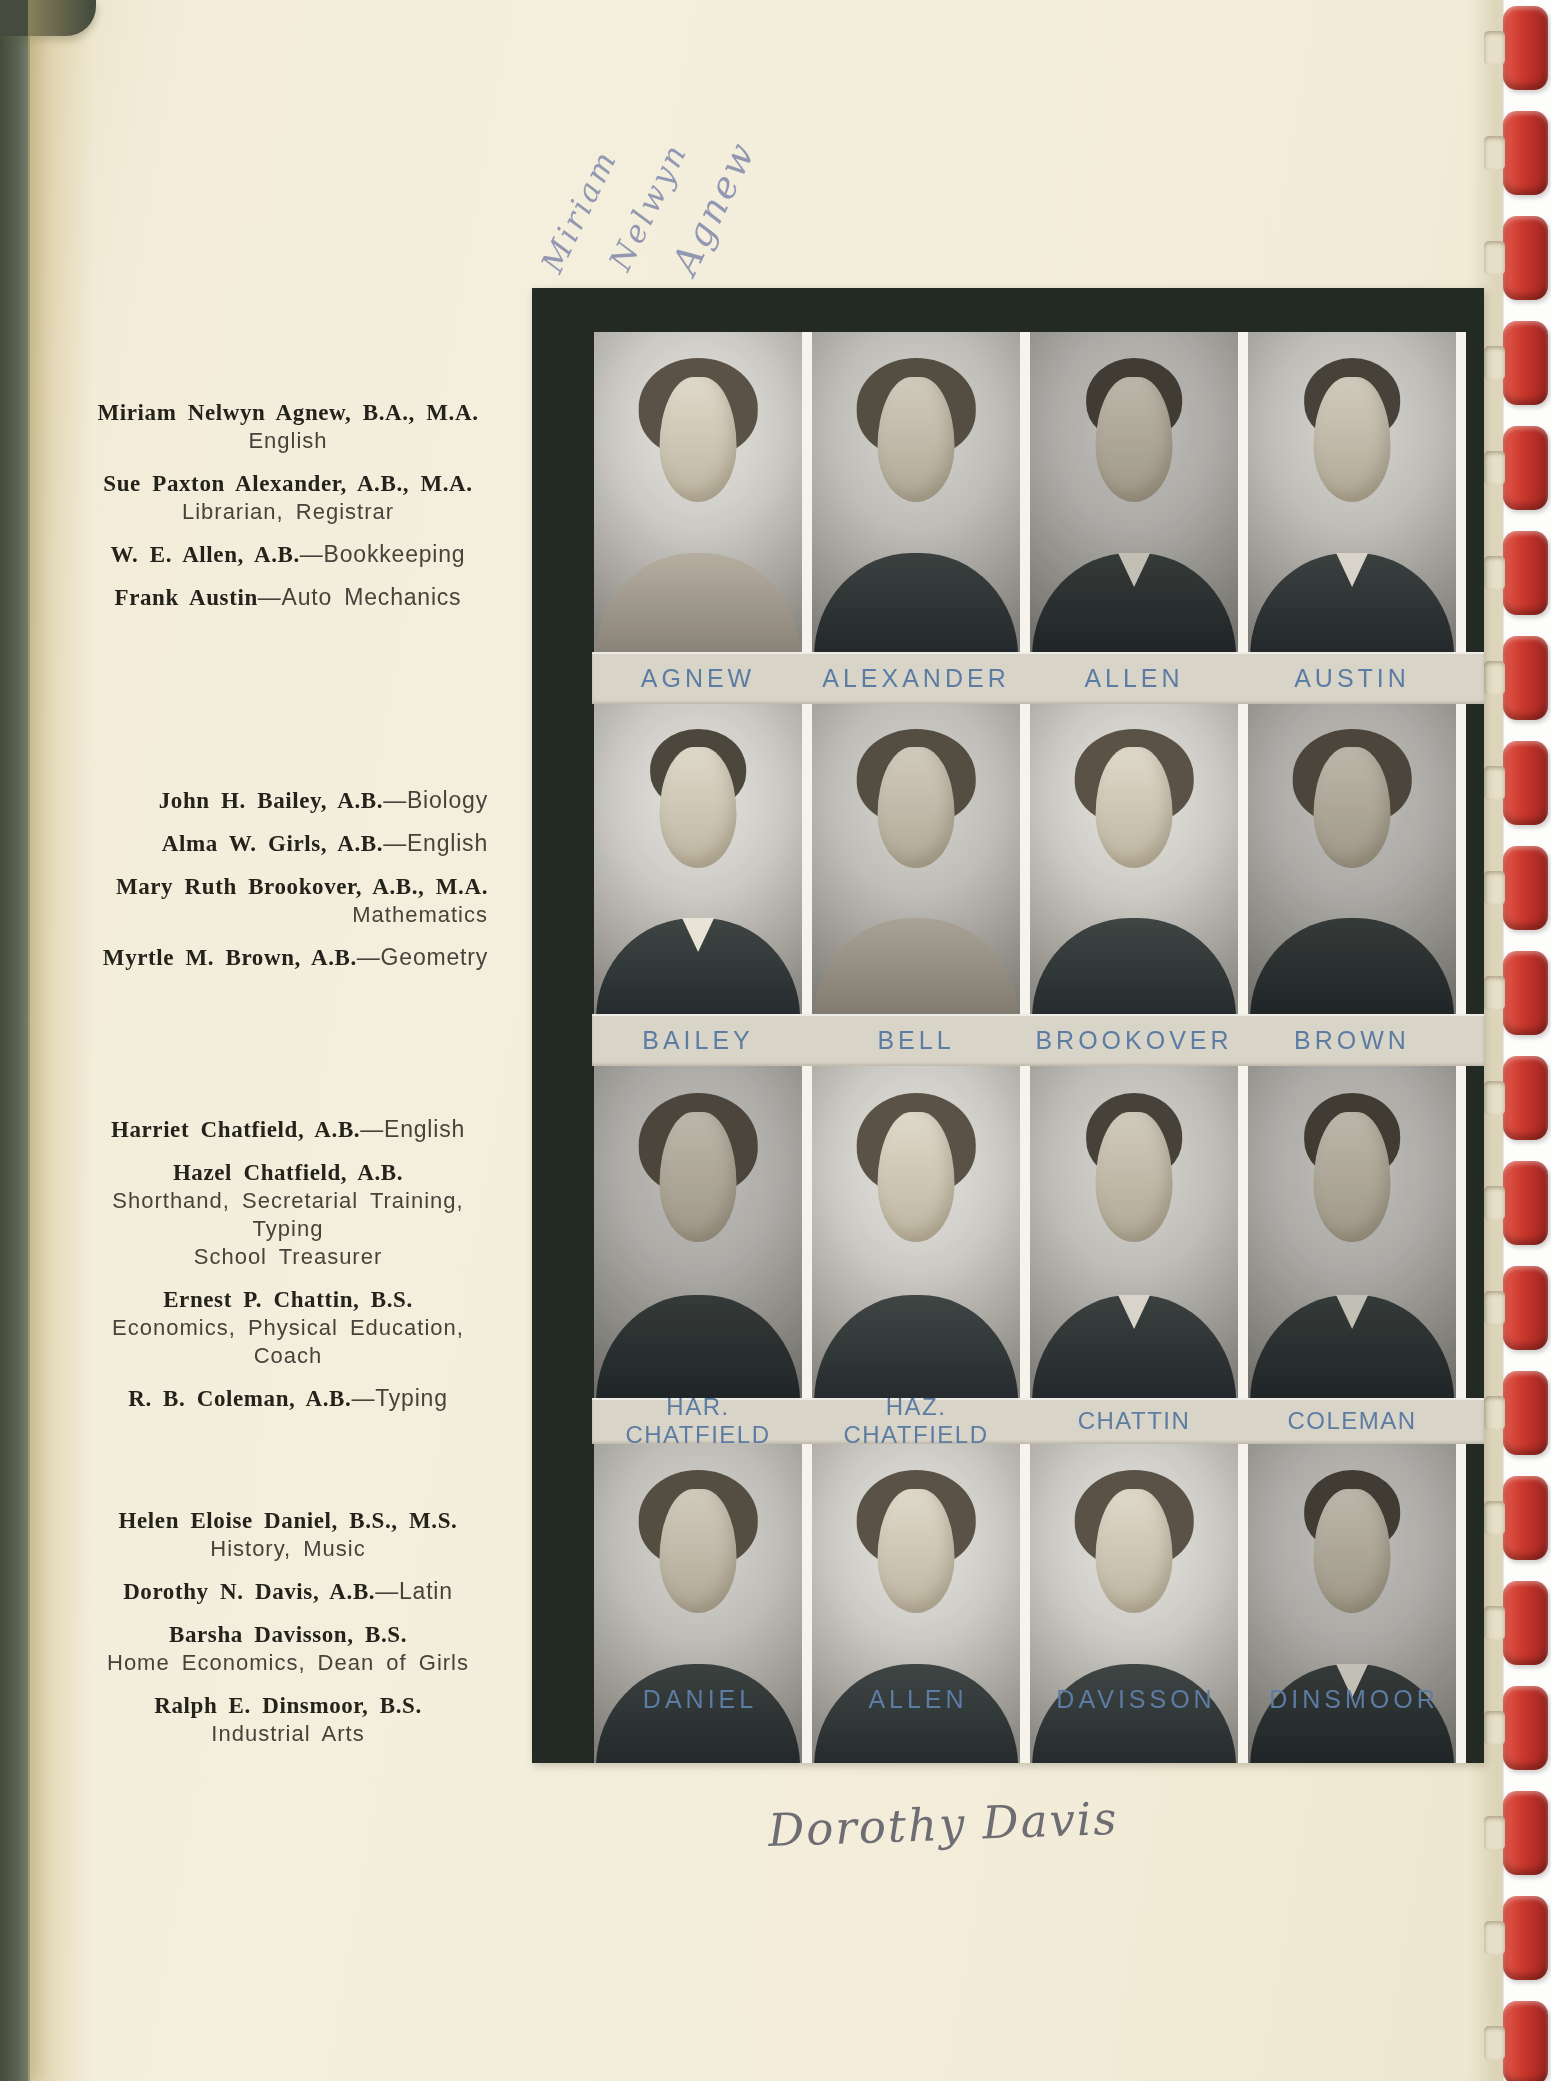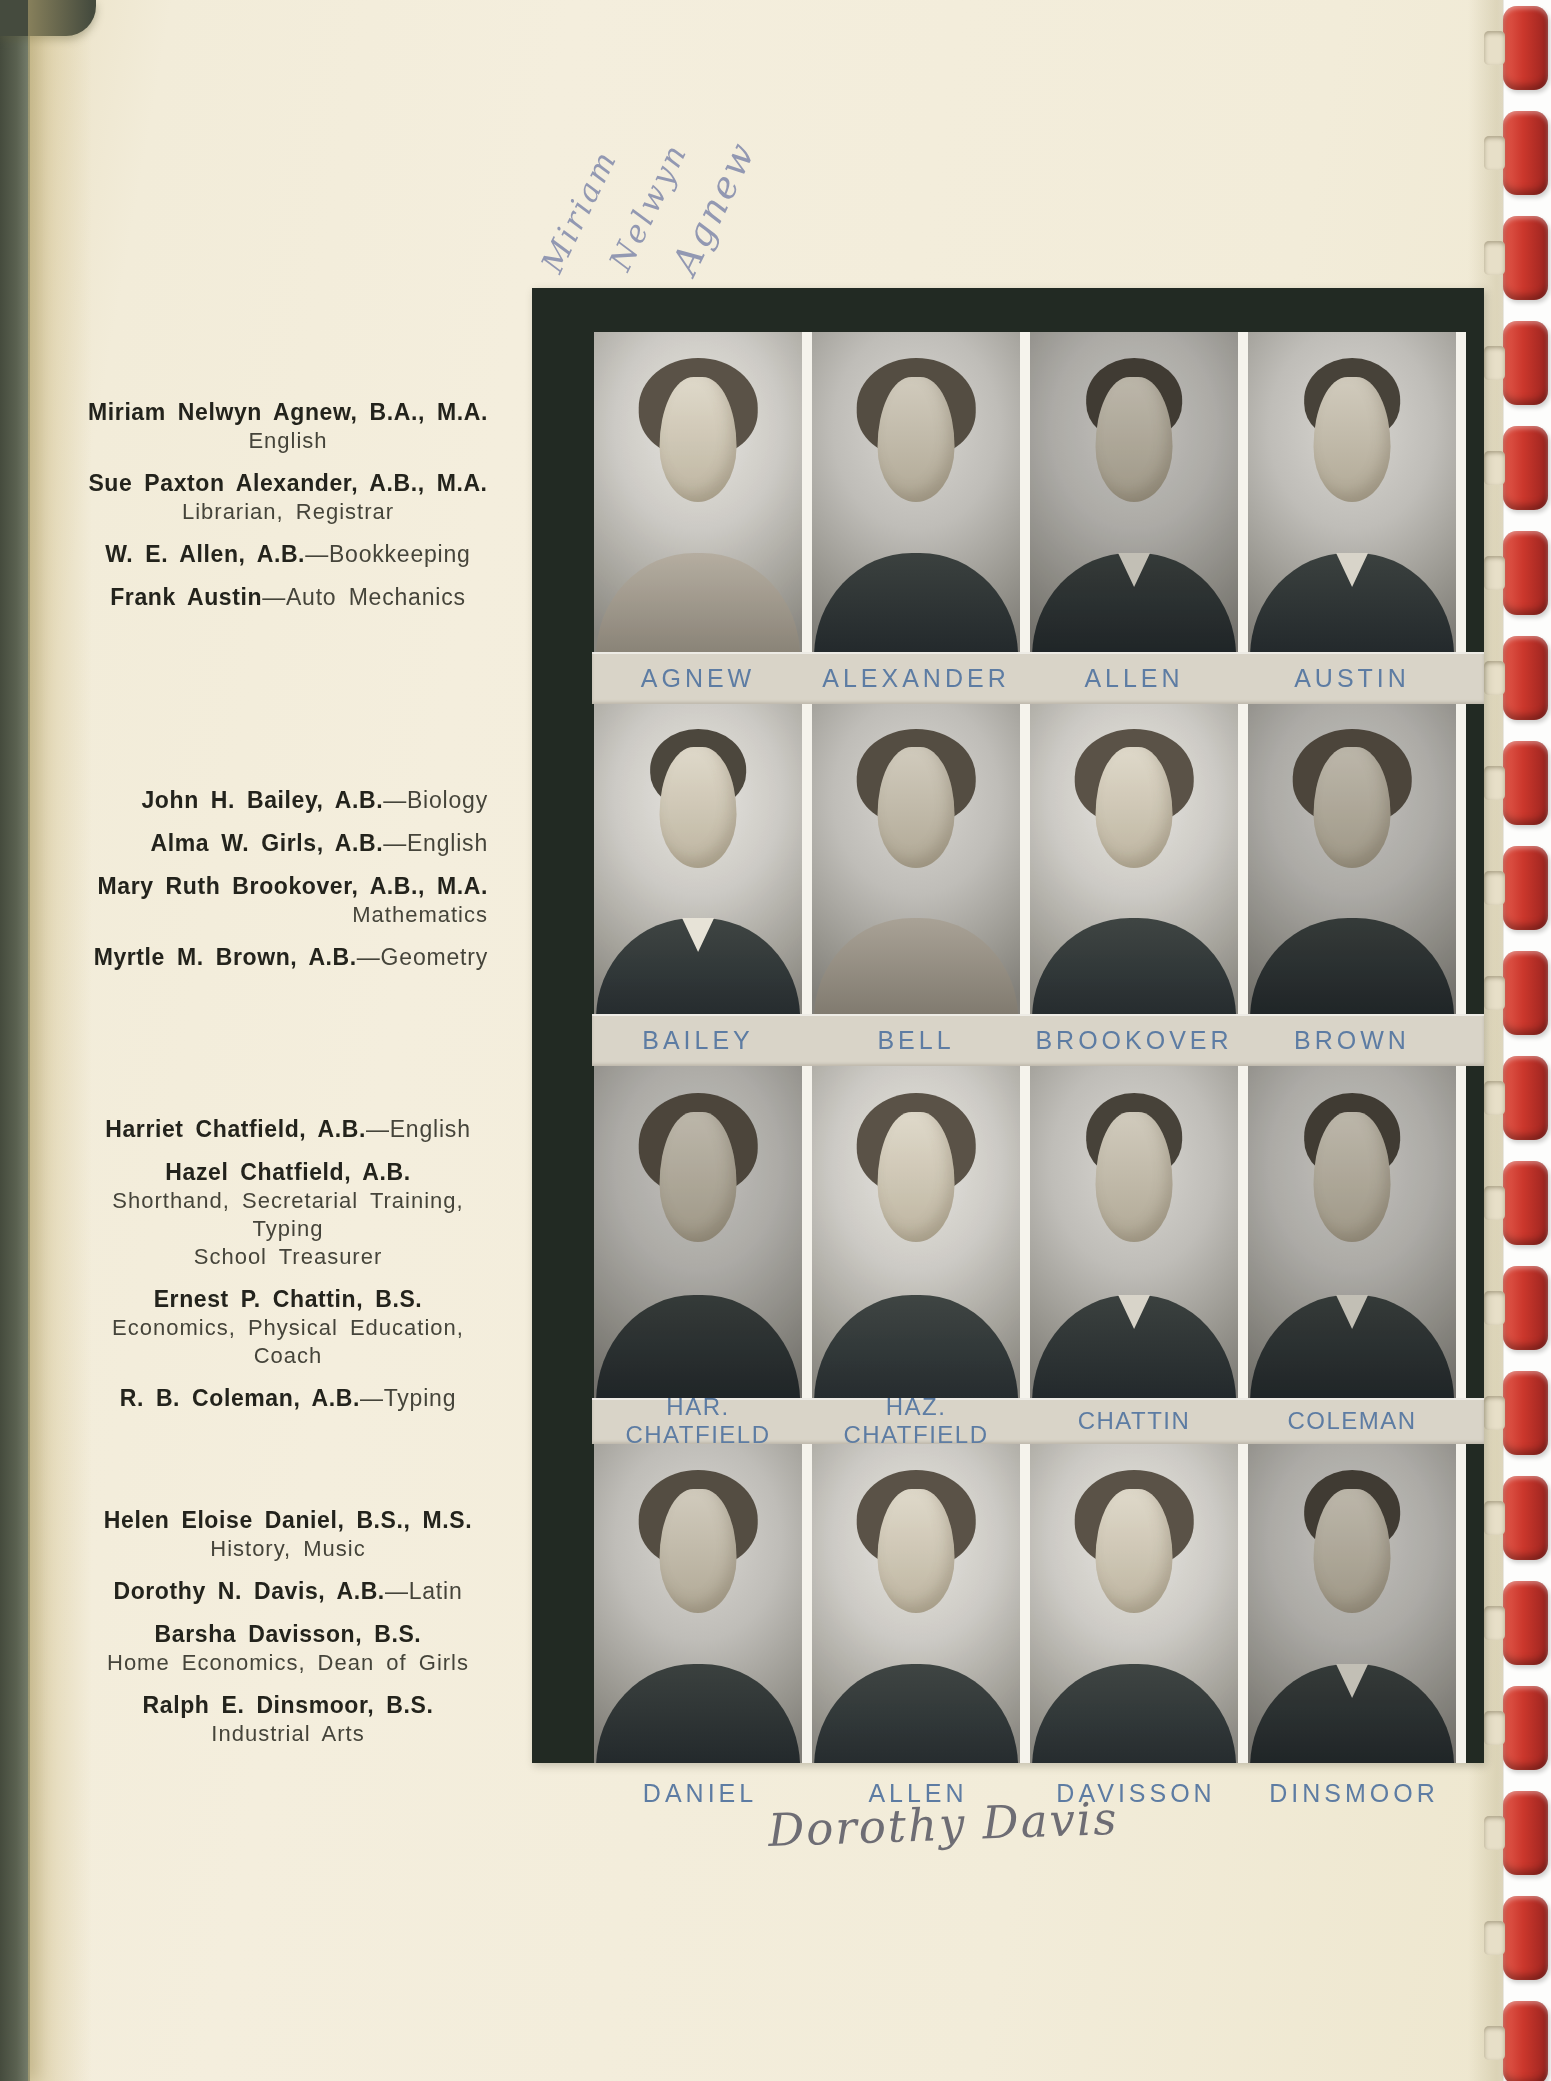--- a/index.html
+++ b/index.html
@@ -24,21 +24,21 @@
   .coil { position:absolute; left:1503px; width:45px; height:84px; border-radius:14px;
           background:linear-gradient(90deg,#e25a4c,#cb372c 45%,#9a241f);
           box-shadow: inset 0 3px 4px rgba(255,255,255,.35), inset 0 -5px 7px rgba(0,0,0,.3), 2px 3px 4px rgba(0,0,0,.18); }
   .coil::before { content:''; position:absolute; left:-19px; top:25px; width:21px; height:34px;
           background:#e7dfc8; border-radius:5px; box-shadow: inset 0 2px 4px rgba(120,110,80,.55); }
 
   
   .text-block { position:absolute; left:88px; width:400px; text-align:center; }
   .tb1{top:398px;} .tb2{top:786px;text-align:right;} .tb3{top:1115px;} .tb4{top:1506px;}
   .entry { margin:0 0 14px 0; font-size:23px; line-height:29px; }
-  .entry .bold { font-weight:bold; color:#23231c; letter-spacing:.6px; word-spacing:5px; }
+  .entry .bold { font-weight:bold; color:#23231c; letter-spacing:.6px; word-spacing:5px;font-family:Liberation Serif, serif; }
   .entry .light { font-weight:normal; color:#45443a; letter-spacing:.8px; word-spacing:5px; }
   .entry .sub { font-size:22px; line-height:28px; color:#45443a; letter-spacing:1px; word-spacing:5px; }
   .entry .sub:empty, .entry .light:empty { display:none; }
 
   
   .photo-block { position:absolute; left:532px; top:288px; width:952px; height:1475px;
                  background:var(--dark-block,#222a23); box-shadow:2px 3px 8px rgba(60,60,40,.25); }
   .photo-row { position:absolute; left:62px; width:872px; background:#f5f3ec; }
   .r1{top:44px;height:320px;} .r2{top:416px;height:310px;} .r3{top:778px;height:332px;} .r4{top:1156px;height:319px;}
   .photo { position:absolute; top:0; bottom:0; width:208px; overflow:hidden;
@@ -63,21 +63,21 @@
   
   .strip { position:absolute; left:60px; width:892px; background:var(--strip-gray,#d9d4c8);
            box-shadow: inset 0 2px 0 rgba(255,255,255,.55), inset 0 -2px 3px rgba(110,105,90,.25); }
   .s1{top:364px;height:52px;} .s2{top:726px;height:52px;} .s3{top:1110px;height:46px;}
   .lbl { position:absolute; top:50%; transform:translateY(-50%); width:208px; text-align:center;
          font-size:25px; letter-spacing:4px; color:var(--label-blue,#5d7ca3); }
   .l1{left:2px;} .l2{left:220px;} .l3{left:438px;} .l4{left:656px;}
   .s3 .lbl { letter-spacing:1.5px; font-size:24px; }
 
   
-  .row4-labels { position:absolute; left:594px; top:1779px; width:872px; height:34px;text-decoration:underline; }
+  .row4-labels { position:absolute; left:594px; top:1685px; width:872px; height:34px;text-decoration:underline; }
   .row4-labels .lbl { top:0; transform:none; }
 
   
   .hw { position:absolute; font-family:"DejaVu Serif", serif; font-style:italic;
         color:var(--ink-blue,#9298b2); transform-origin:left bottom; white-space:nowrap; }
   .hw1 { left:566px; top:242px; font-size:31px; transform:rotate(-64deg); letter-spacing:3px; }
   .hw2 { left:634px; top:240px; font-size:31px; transform:rotate(-64deg); letter-spacing:3px; }
   .hw3 { left:702px; top:238px; font-size:37px; transform:rotate(-64deg); letter-spacing:3px; }
   .sig-bottom { position:absolute; left:768px; top:1798px; font-family:"DejaVu Serif", serif; font-style:italic;
         font-size:45px; color:var(--ink-gray,#6e6d74); transform:rotate(-2deg); letter-spacing:2px; white-space:nowrap; }

